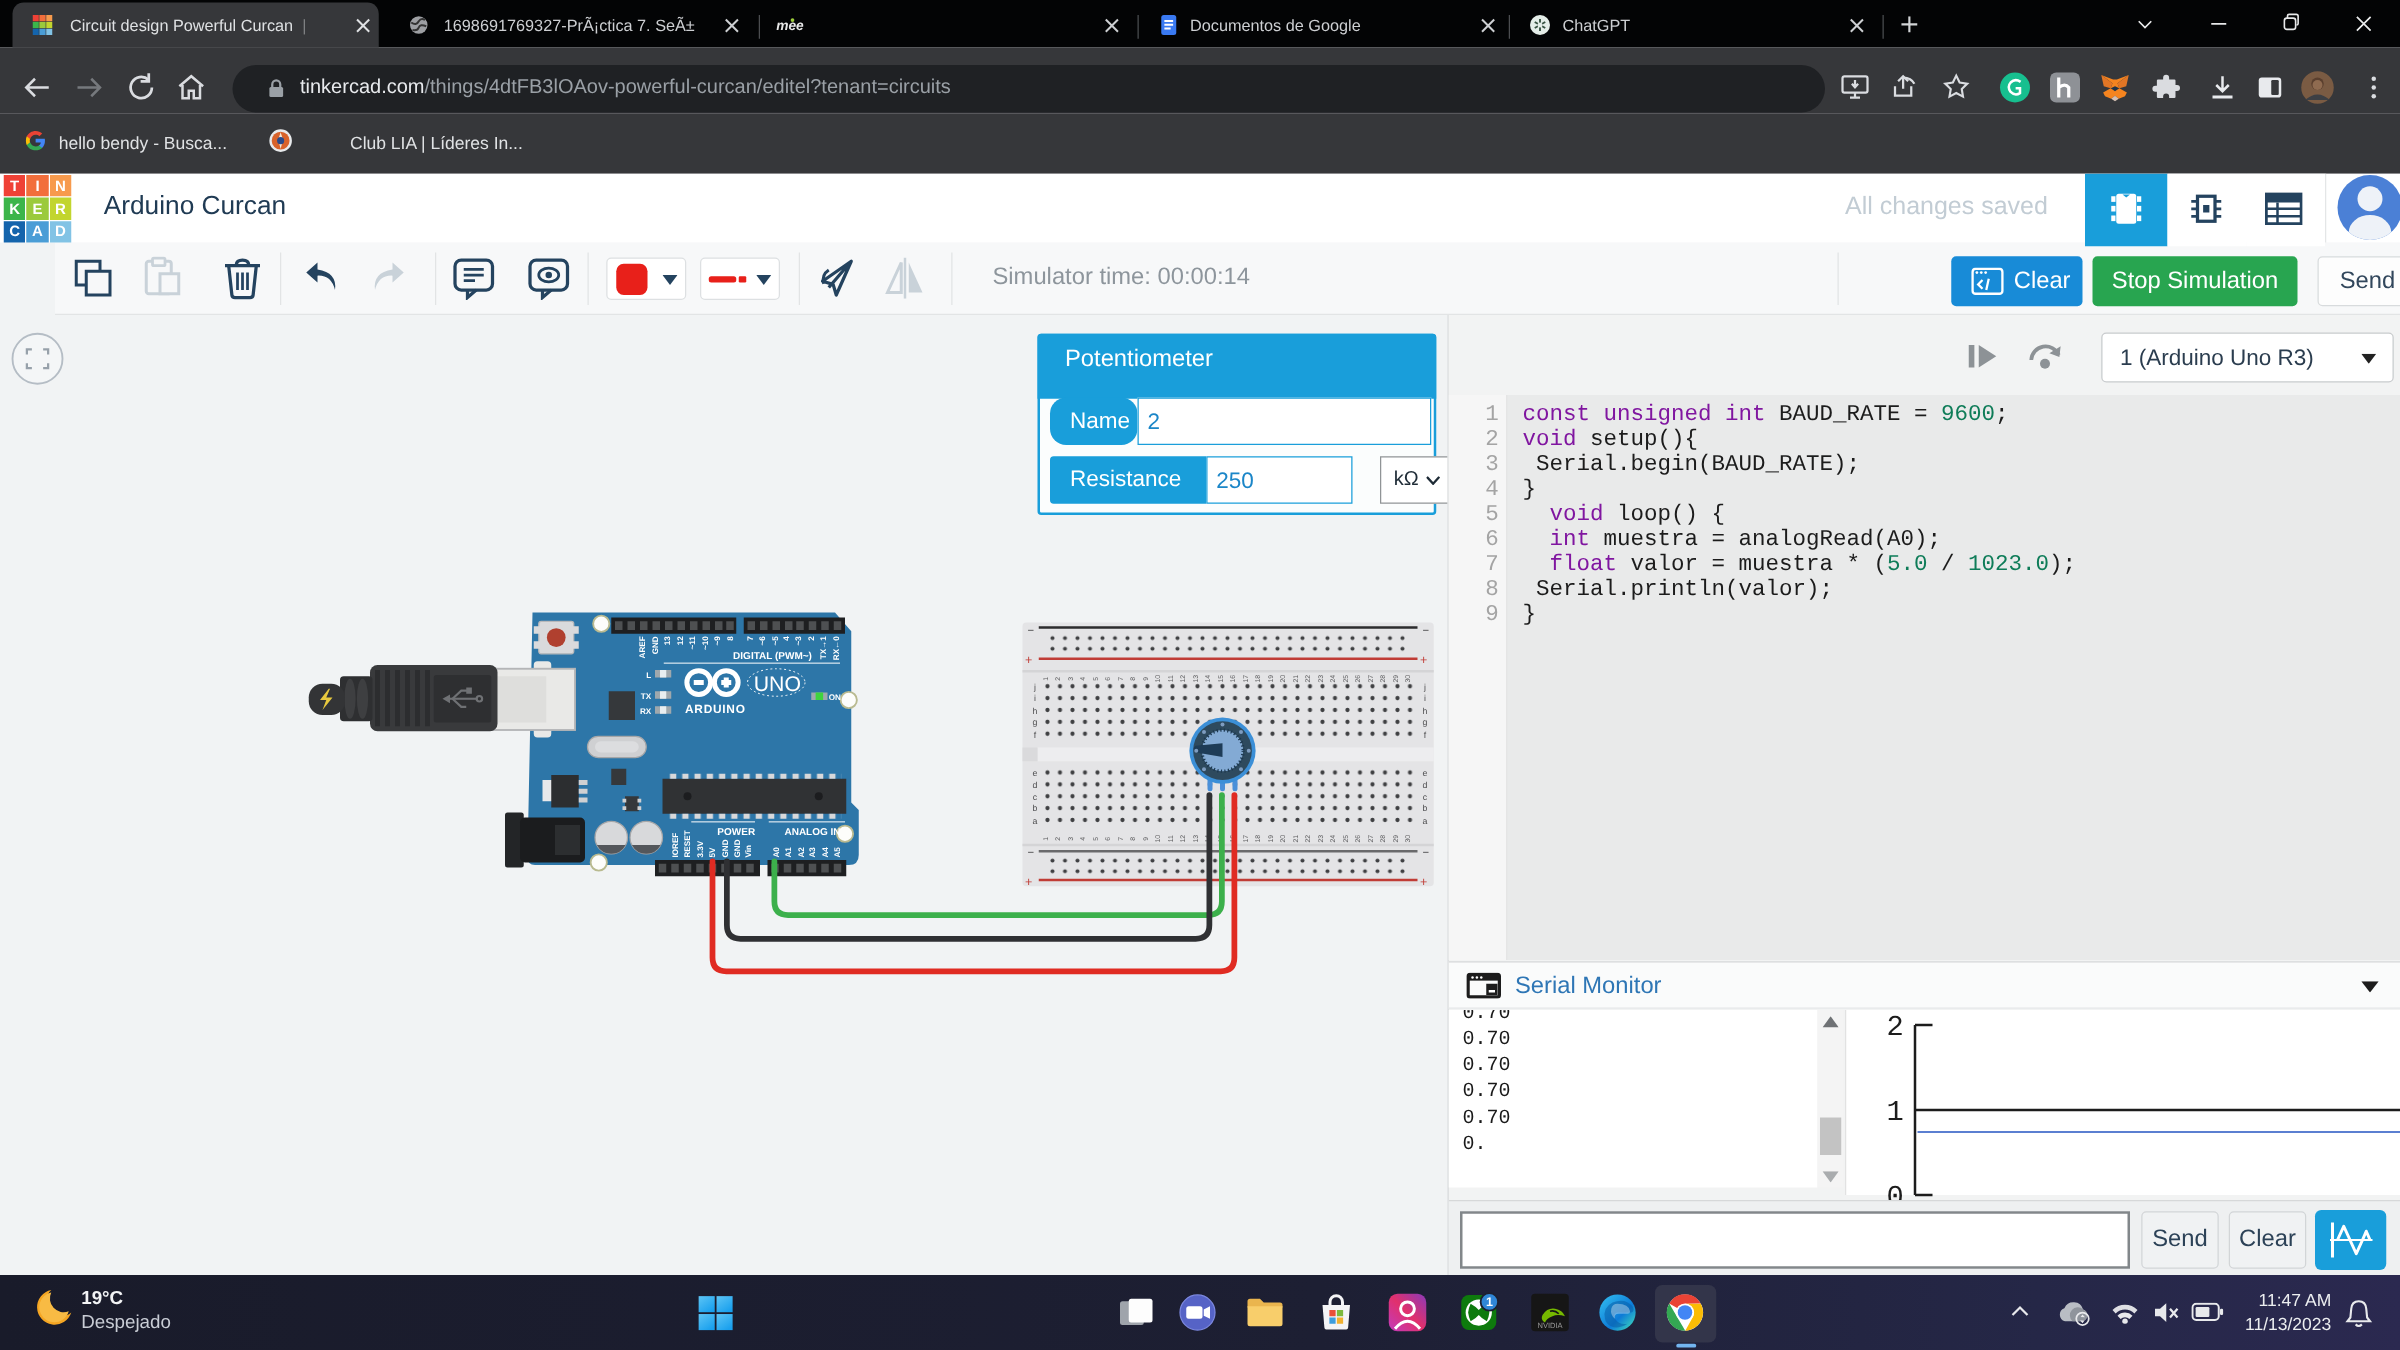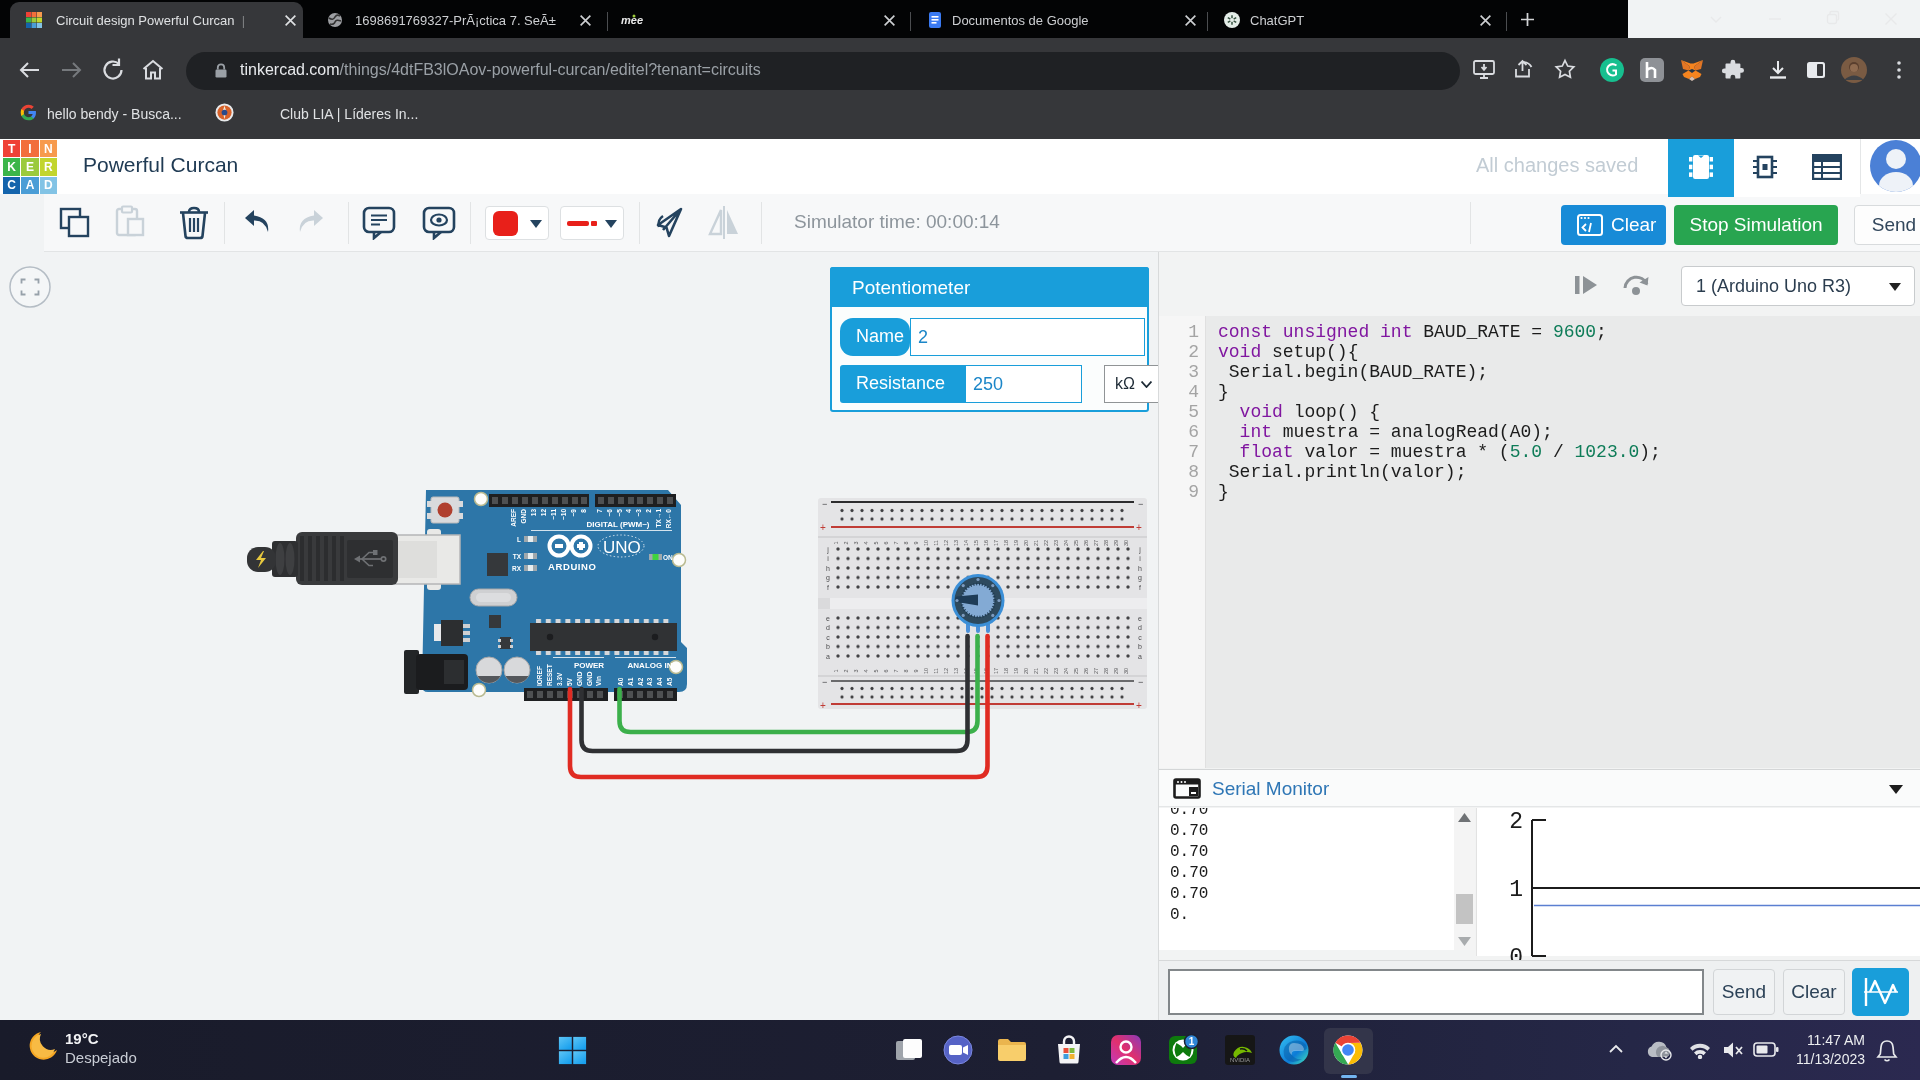--- a/index.html
+++ b/index.html
@@ -1,21 +1,21 @@
 <!DOCTYPE html>
 <html><head>
 <meta charset="utf-8">
 <style>
 * { margin:0; padding:0; box-sizing:border-box; }
 html,body { width:1920px; height:1080px; overflow:hidden; background:#f1f3f4; font-family:"Liberation Sans", sans-serif; }
 #page { position:relative; width:1920px; height:1080px; }
 .abs { position:absolute; }
 
 
-#tabstrip { left:0; top:0; width:1628px; height:38px; background:#030405; }
+#tabstrip { left:0; top:0; width:1920px; height:38px; background:#030405; }
 .tab { position:absolute; top:2px; height:36px; color:#cdcfd2; font-size:13px; }
 .tab .fav { position:absolute; left:12px; top:10px; width:16px; height:16px; }
 .tab .ttl { position:absolute; left:36px; top:11px; white-space:nowrap; overflow:hidden; }
 .tab .tx { position:absolute; top:12px; width:13px; height:13px; }
 .tabsep { position:absolute; top:10px; width:1px; height:19px; background:#4b4d50; }
 #activetab { left:10px; width:293px; background:#36373a; border-radius:9px 9px 0 0; color:#dfe1e3; }
 .wctl { position:absolute; top:0; width:14px; height:38px; color:#e8e9ea; }
 
 #chromebar { left:0; top:38px; width:1920px; height:53px; background:#36373a; }
 .navic { position:absolute; top:18px; }
@@ -37,21 +37,21 @@
 .tdiv { position:absolute; top:8px; width:1px; height:42px; background:#e2e4e5; }
 #simtime { position:absolute; left:750px; top:17px; font-size:19px; color:#8d959c; }
 .tbtn { position:absolute; top:11px; height:40px; border-radius:4px; color:#fff; font-size:19px; }
 #btncode { left:1517px; width:105px; background:#188bd7; }
 #btnstop { left:1630px; width:164px; background:#28a550; text-align:center; line-height:40px; }
 #btnsend { left:1810px; width:105px; background:#fdfdfd; border:1px solid #d8dbdd; color:#32475c; text-align:center; line-height:38px; }
 
 #canvas { left:0; top:252px; width:1158px; height:768px; background:#f1f3f4; }
 
 #potdlg { position:absolute; left:830px; top:15px; width:319px; height:145px; background:#fbfdfd; border:2px solid #199eda; border-radius:3px; }
-#potdlg .hd { position:absolute; left:-2px; top:-2px; width:319px; height:40px; background:#199eda; border-radius:3px 3px 0 0; color:#fff; font-size:19px; padding:10px 0 0 22px; }
+#potdlg .hd { position:absolute; left:-2px; top:-2px; width:319px; height:52px; background:#199eda; border-radius:3px 3px 0 0; color:#fff; font-size:19px; padding:10px 0 0 22px; }
 .prow { position:absolute; left:8px; height:38px; }
 .plabel { position:absolute; left:0; top:0; height:100%; background:#199eda; color:#fff; font-size:18px; border-radius:3px 0 0 3px; padding:8px 0 0 16px; }
 .pinput { position:absolute; top:0; height:100%; background:#fff; border:1px solid #199eda; font-size:18px; color:#1b86c8; padding:8px 0 0 7px; }
 #potsel { position:absolute; left:264px; top:0; width:56px; height:38px; background:#fff; border:1px solid #909496; font-size:16px; color:#1e2b36; padding:9px 0 0 10px; }
 
 #rpanel { left:1158px; top:252px; width:762px; height:768px; background:#f2f3f3; border-left:1px solid #d8dadb; }
 #codetop { position:absolute; left:0; top:0; width:762px; height:64px; background:#f2f3f3; }
 #brdsel { position:absolute; left:522px; top:14px; width:234px; height:40px; background:#fff; border:1px solid #c8cbcd; border-radius:4px; font-size:18px; color:#2b3d4f; padding:9px 0 0 14px; }
 #codearea { position:absolute; left:0; top:64px; width:762px; height:452px; background:#e9eaea; font-family:"Liberation Mono", monospace; font-size:18px; line-height:20px; }
 #gutter { position:absolute; left:0; top:0; width:47px; height:452px; background:#f6f6f6; border-right:1px solid #e0e0e0; }
@@ -260,21 +260,21 @@
       <div style="background:#ef4136;">T</div>
         <div style="background:#f26e3b;">I</div>
         <div style="background:#f79a4d;">N</div>
       <div style="background:#3cb54a;">K</div>
         <div style="background:#9bca3c;">E</div>
         <div style="background:#c2d52e;">R</div>
       <div style="background:#1464ac;">C</div>
         <div style="background:#4a9dd6;">A</div>
         <div style="background:#82c3e5;">D</div>
     </div>
-    <div id="tctitle">Powerful Curcan</div>
+    <div id="tctitle">Arduino Curcan</div>
     <div id="allsaved">All changes saved</div>
     <div class="viewbtn" style="left:1668px; width:66px; background:#199eda;">
       <svg style="position:absolute;left:18px;top:13px;" width="30" height="30" viewBox="0 0 30 30">
           <rect x="7" y="3" width="16" height="24" rx="2" fill="#fff"></rect>
           <path d="M12 3.5 L15 6 L18 3.5" fill="#199eda"></path>
           <rect x="3" y="5" width="3.4" height="4.5" fill="#fff"></rect>
           <rect x="3" y="12.7" width="3.4" height="4.5" fill="#fff"></rect>
           <rect x="3" y="20.4" width="3.4" height="4.5" fill="#fff"></rect>
           <rect x="23.6" y="5" width="3.4" height="4.5" fill="#fff"></rect>
           <rect x="23.6" y="12.7" width="3.4" height="4.5" fill="#fff"></rect>

